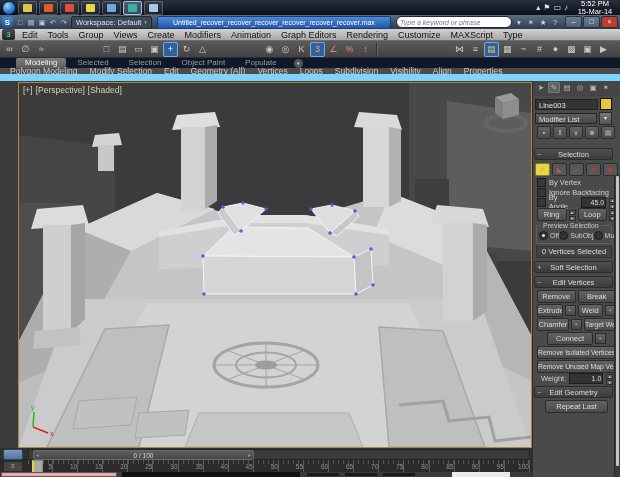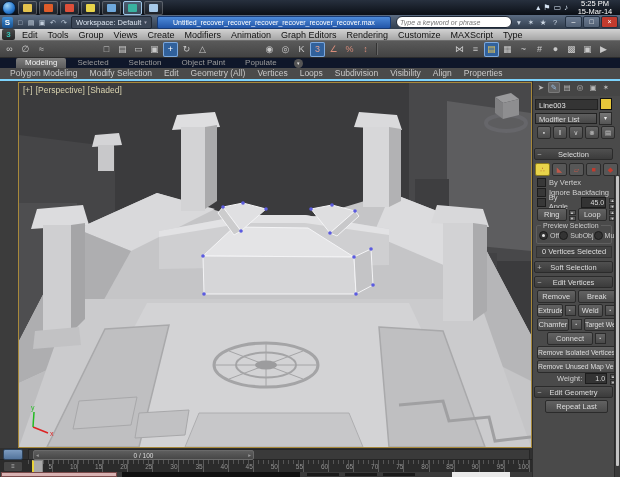--- a/index.html
+++ b/index.html
@@ -58,21 +58,21 @@
   .tb-sep{width:1px;height:12px;background:#323232;border-right:1px solid #676767;margin:0 2px;}
 
   
   .ribbon-tabs{position:absolute;left:0;top:58px;width:620px;height:10px;display:flex;align-items:flex-end;
     gap:2px;padding-left:16px;box-sizing:border-box;background:#0f172a;font-size:8px;color:#9b9b9b;}
   .rtab{padding:0 9px;line-height:10px;}
   .rtab.active{background:linear-gradient(#7d7d7d,#5d5d5d);color:#efefef;border-radius:2px 2px 0 0;}
   .ribbon-cfg{width:9px;height:9px;border-radius:50%;background:#555;color:#ddd;font-size:5px;
     text-align:center;line-height:9px;margin-left:6px;}
   .ribbon-panels{position:absolute;left:0;top:68px;width:620px;height:13px;display:flex;align-items:center;
-    padding-left:4px;box-sizing:border-box;background:#4b4b4b;border-bottom:2px solid #7dd3fc;font-size:8.5px;color:#c9c9c9;}
+    padding-left:4px;box-sizing:border-box;background:#4b4b4b;border-bottom:7px solid #7dd3fc;font-size:8.5px;color:#c9c9c9;}
   .rpanel{padding:0 6px;line-height:13px;white-space:nowrap;}
 
   
   .workspace{position:absolute;left:0;top:81px;width:620px;height:396px;background:#3f3f3f;}
   .left-strip{position:absolute;left:0;top:0;width:18px;height:367px;background:#3c3c3c;border-right:1px solid #333;}
   .viewport{position:absolute;left:18px;top:1px;width:512px;height:364px;border:1px solid #a8893a;
     background:#3b3b3d;overflow:hidden;}
   .viewport svg{position:absolute;left:0;top:0;}
   .vp-label{position:absolute;left:4px;top:2px;font-size:8.5px;color:#d9d3b0;display:flex;gap:3px;z-index:2;}
 
@@ -184,21 +184,21 @@
         </div>
       </div>
     <div class="flex-sp"></div>
     <div class="tray">
         <span>▴</span>
         <span>⚑</span>
         <span>▭</span>
         <span>♪</span>
       </div>
     <div class="clock">
-      <div>5:25 PM</div>
+      <div>5:52 PM</div>
       <div>15-Mar-14</div>
     </div>
   </div>
 
   <div class="titlebar">
     <div class="max-logo">S</div>
     <div class="qa">
         <span>□</span>
         <span>▤</span>
         <span>▣</span>
@@ -547,21 +547,21 @@
       <div class="btn-row" style="padding:1px 14px;">
         <span class="pbtn">Connect</span>
         <span class="setbox">▪</span>
       </div>
       <div class="btn-row">
         <span class="pbtn long">Remove Isolated Vertices</span>
       </div>
       <div class="btn-row">
         <span class="pbtn long">Remove Unused Map Verts</span>
       </div>
-      <div class="chk-row" style="padding-left:8px;margin-left:16px;">
+      <div class="chk-row" style="padding-left:8px;">
         <span>Weight:</span>
         <span class="num-field" style="width:30px;">1.0</span>
         <span class="spin">
             <i>▲</i>
             <i>▼</i>
           </span>
       </div>
 
       <div class="rollout-h">
         <span class="st">−</span>

